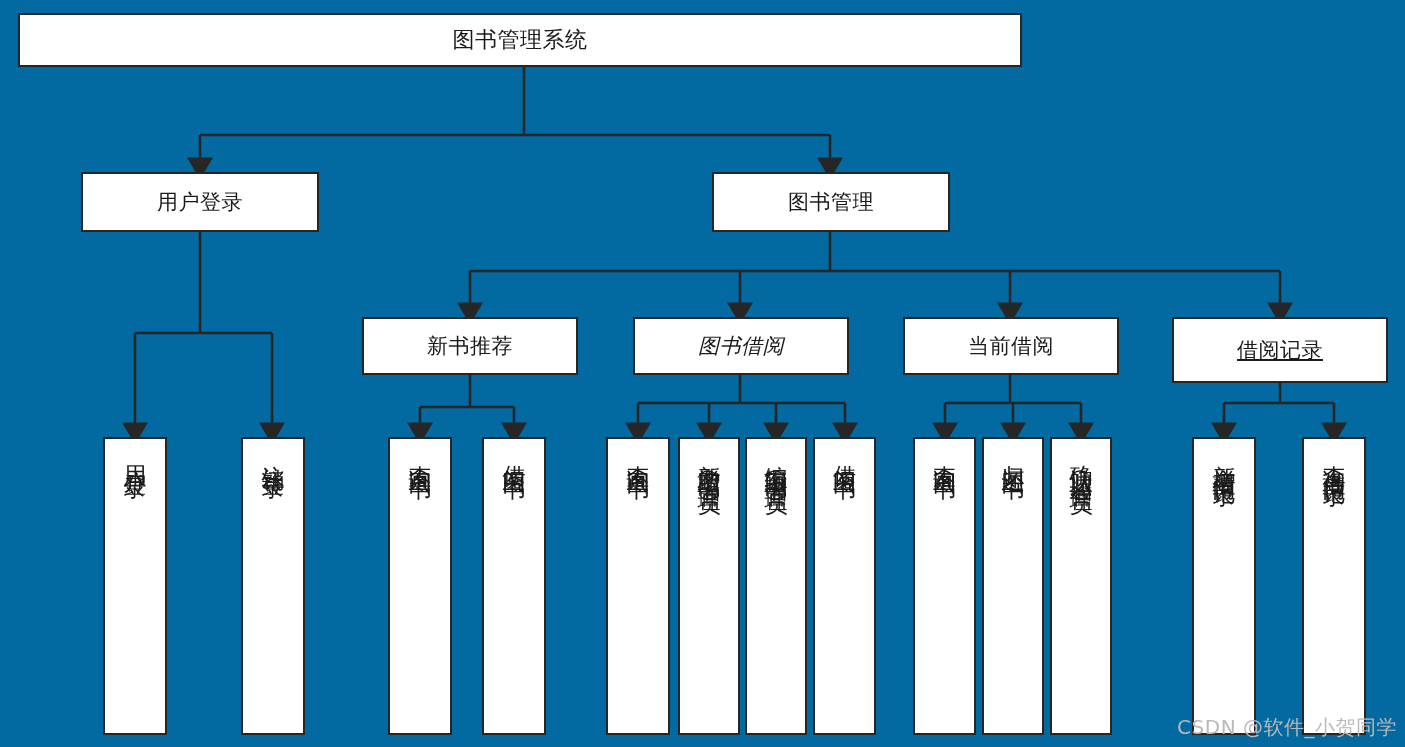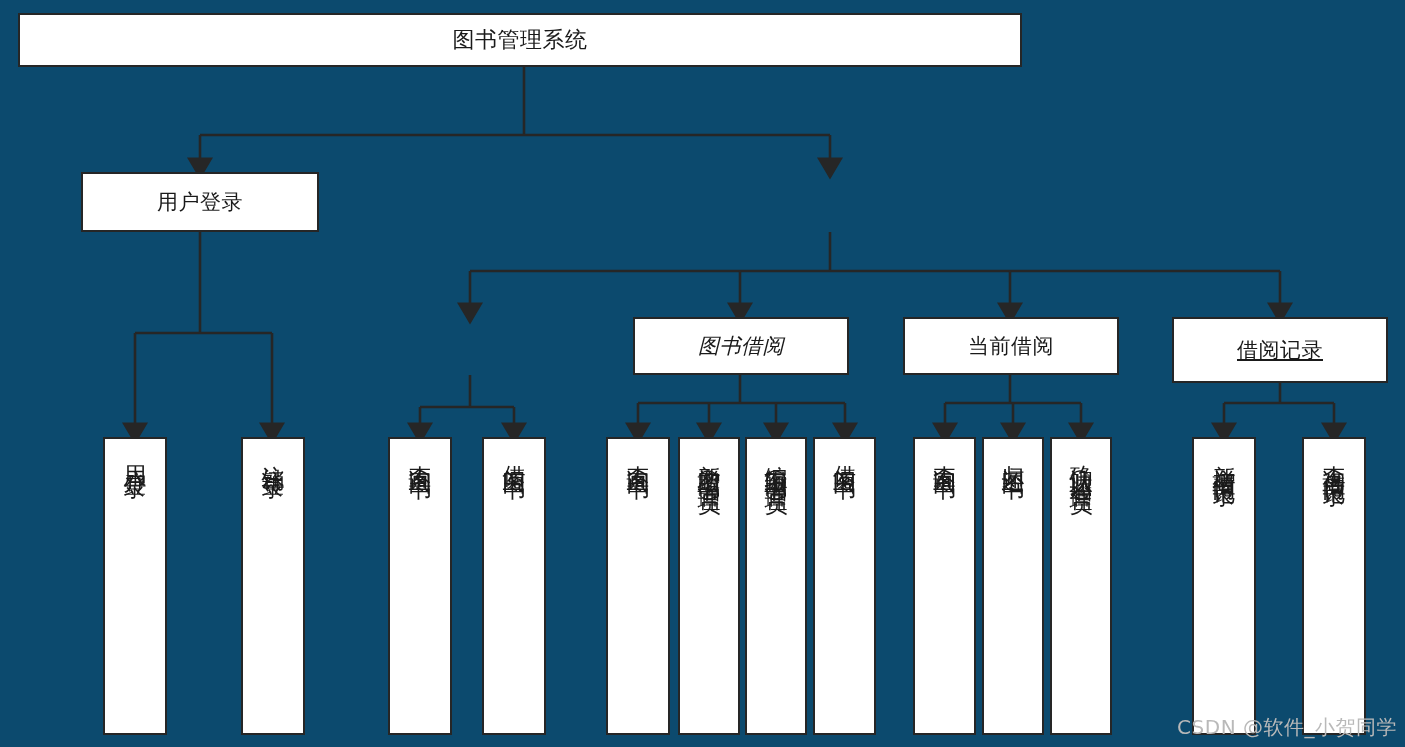--- a/index.html
+++ b/index.html
@@ -7,21 +7,21 @@
     padding: 0;
     background: #ffffff;
   }
   body {
     font-family: "DejaVu Sans", "Liberation Sans", sans-serif;
   }
   #canvas {
     position: relative;
     width: 1405px;
     height: 747px;
-    background: #0c4a6e;
+    background: #0369a1;
     overflow: hidden;
   }
   svg.connectors {
     position: absolute;
     left: 0;
     top: 0;
     width: 1405px;
     height: 747px;
     pointer-events: none;
   }
@@ -125,21 +125,27 @@
     </g>
   </svg>
 
   <div class="node horizontal root" style="left:18px; top:13px; width:1004px; height:54px;">
     <span class="label">图书管理系统</span>
   </div>
 
   <div class="node horizontal" style="left:81px; top:172px; width:238px; height:60px;">
     <span class="label">用户登录</span>
   </div>
+  <div class="node horizontal" style="left:712px; top:172px; width:238px; height:60px;">
+    <span class="label">图书管理</span>
+  </div>
 
+  <div class="node horizontal" style="left:362px; top:317px; width:216px; height:58px;">
+    <span class="label">新书推荐</span>
+  </div>
   <div class="node horizontal" style="left:633px; top:317px; width:216px; height:58px;font-style:italic;">
     <span class="label">图书借阅</span>
   </div>
   <div class="node horizontal" style="left:903px; top:317px; width:216px; height:58px;">
     <span class="label">当前借阅</span>
   </div>
   <div class="node horizontal" style="left:1172px; top:317px; width:216px; height:66px;text-decoration:underline;">
     <span class="label">借阅记录</span>
   </div>
 

